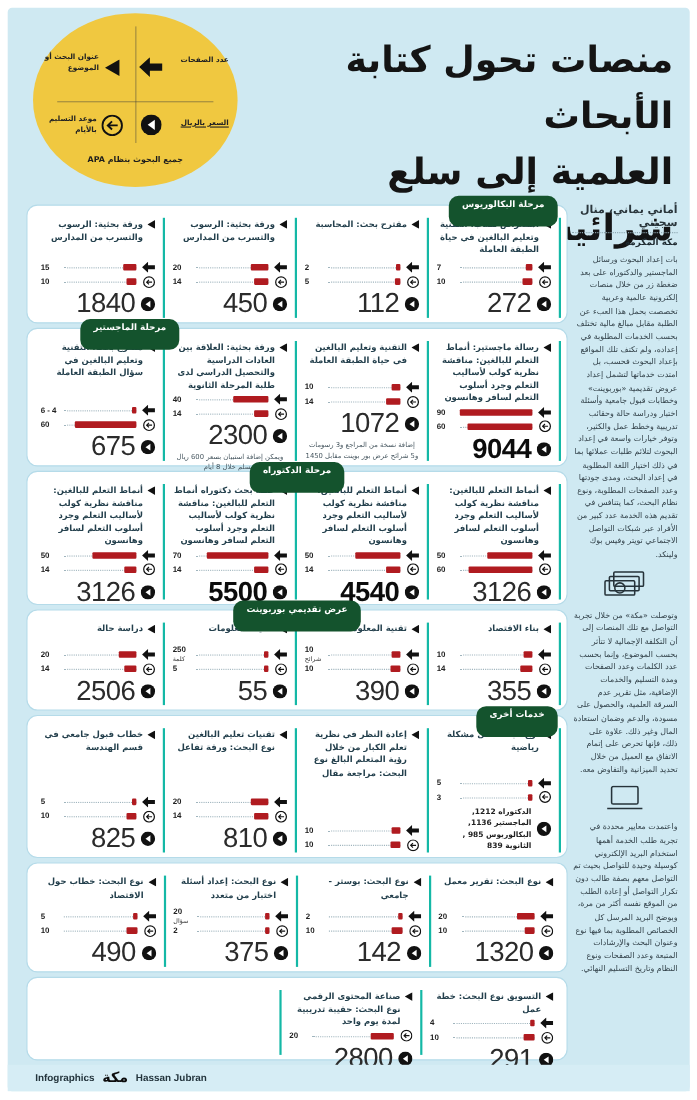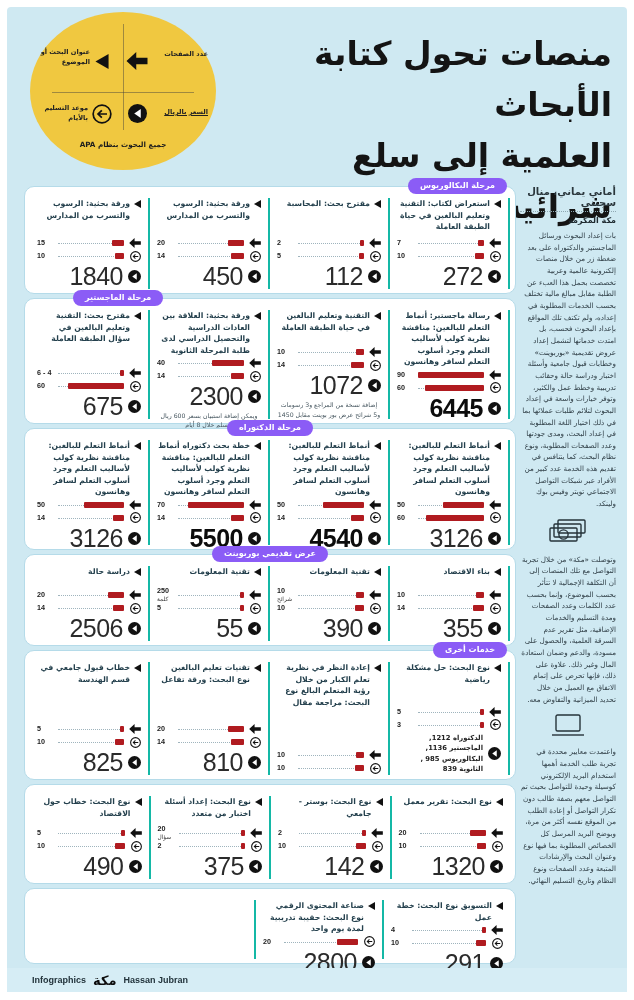--- a/index.html
+++ b/index.html
@@ -22,22 +22,22 @@
   #rows{position:absolute;left:24px;top:186px;width:492px;}
   .row{position:relative;background:#fff;border:1.5px solid #b5dbe9;border-radius:10px;margin-bottom:4px;
        display:flex;direction:rtl;padding:11px 5px 4px;box-sizing:border-box;}
   .row:nth-child(1){height:108px;}
   .row:nth-child(2){height:126px;}
   .row:nth-child(3){height:122px;}
   .row:nth-child(4){height:92px;}
   .row:nth-child(5){height:130px;}
   .row:nth-child(6){height:100px;}
   .row:nth-child(7){height:76px;}
-  .pill{position:absolute;top:-9px;height:16px;line-height:16px;padding:0 12px;border-radius:9px;
-        background:#8b5cf6;color:#fff;font-size:8px;font-weight:bold;direction:rtl;z-index:3;white-space:nowrap;}
+  .pill{position:absolute;top:-9px;height:28px;line-height:16px;padding:0 12px;border-radius:9px;
+        background:#14532d;color:#fff;font-size:8px;font-weight:bold;direction:rtl;z-index:3;white-space:nowrap;}
   .pill.pos-right{right:8px;}
   .pill.pos-left{left:48px;}
   .pill.pos-center{left:50%;transform:translateX(-50%);}
   .card{flex:1;min-width:0;padding:0 7px;display:flex;flex-direction:column;box-sizing:border-box;}
   .card:nth-of-type(n+2),.filler{border-right:2px solid #14b8a6;}
   .filler{flex:2;}
   .card-title{display:flex;gap:4px;font-size:7.7px;font-weight:600;color:#24404d;line-height:1.5;text-align:right;direction:rtl;}
   .mark{flex:0 0 auto;margin-top:2px;}
   .title-text{flex:1;}
   .card-body{margin-top:auto;}
@@ -317,21 +317,21 @@
               </span>
               <span class="b-label">60</span>
             </div>
             <div class="price-row">
               <span class="p-icon">
                 <svg width="13" height="13" viewBox="0 0 14 14">
                   <circle cx="7" cy="7" r="7" fill="#111"></circle>
                   <path d="M9.4 3.6 4.6 7l4.8 3.4z" fill="#fff"></path>
                 </svg>
               </span>
-              <span class="p-num bold">6445</span>
+              <span class="p-num bold">9044</span>
             </div>
           </div>
         </div>
         <div class="card">
           <div class="card-title">
             <span class="mark"><svg width="7" height="8" viewBox="0 0 7 8">
                 <path d="M7 0 0 4l7 4z" fill="#111"></path>
               </svg></span>
             <span class="title-text">التقنية وتعليم البالغين في حياة الطبقة العاملة</span>
           </div>

